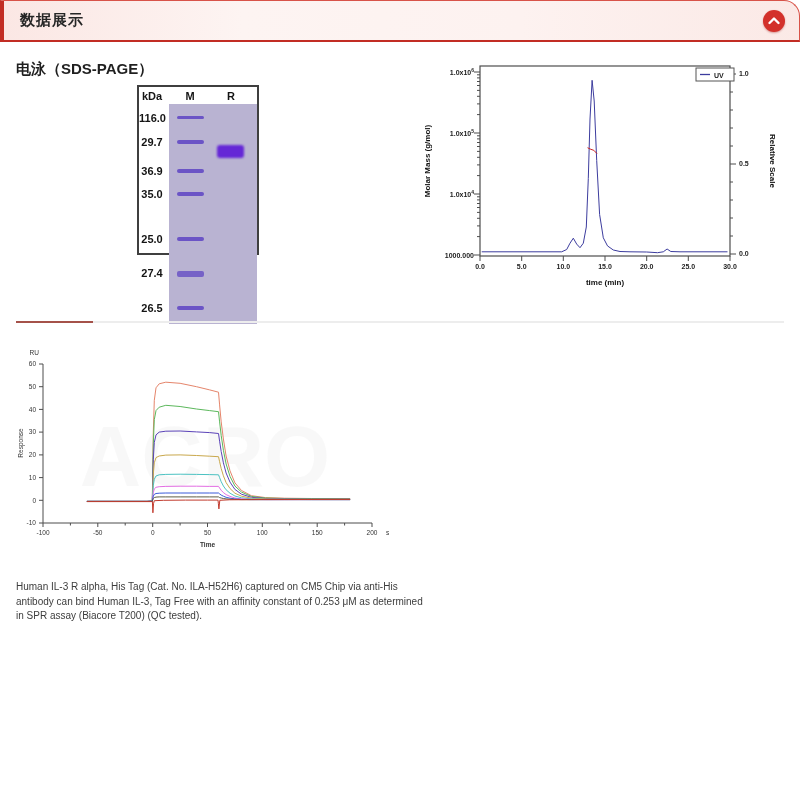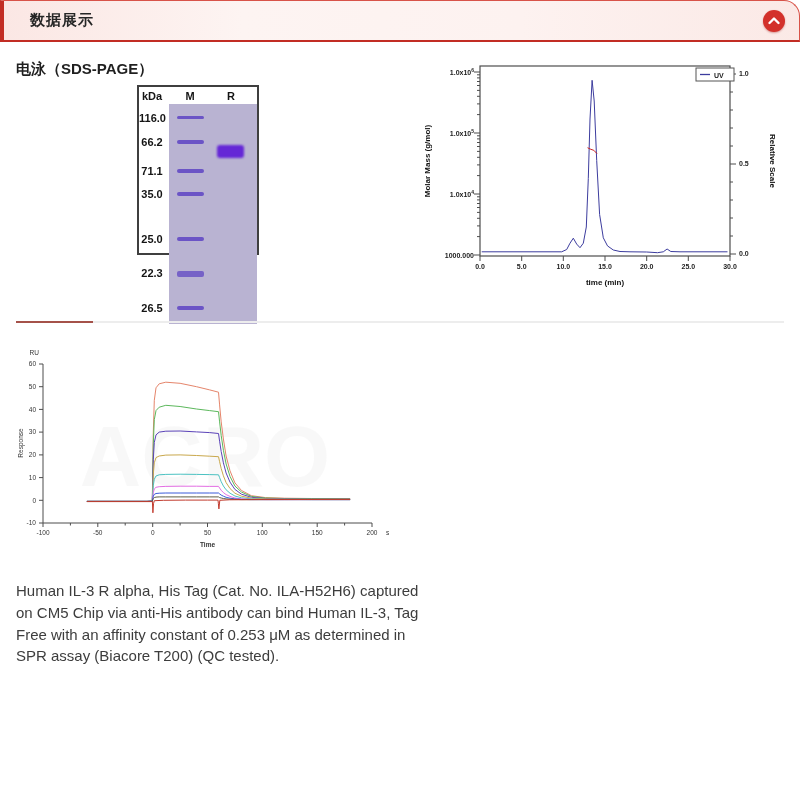--- a/index.html
+++ b/index.html
@@ -2,21 +2,21 @@
 <html><head>
 <meta charset="utf-8">
 <style>
   * { box-sizing: border-box; margin: 0; padding: 0; }
   html,body { width:800px; height:794px; background:#fff; overflow:hidden;
     font-family:"Liberation Sans", sans-serif; color:#222; }
 
   
   .section-header{
     height:42px; display:flex; align-items:center; justify-content:space-between;
-    padding:0 14px 0 26px;
+    padding:0 14px 0 16px;
     background:linear-gradient(90deg,#fbe7e4 0%,#fdf4f2 30%,#fdf2f0 65%,#fbe9e6 100%);
     border:1px solid #d85349;
     border-left:4px solid #c22d24;
     border-bottom:2px solid #c22d24;
     border-radius:0 16px 0 0;
   }
   .section-header h1{ font-size:15px; font-weight:bold; color:#262626; letter-spacing:1px; }
   .collapse-btn{
     width:22px; height:22px; border-radius:50%; border:none; cursor:pointer;
     background:#d3312b; display:flex; align-items:center; justify-content:center;
@@ -33,21 +33,21 @@
   .gel-box span{ position:absolute; font-size:11px; font-weight:600; color:#141414; line-height:12px; }
   .gel-kda{ left:3px; top:3px; }
   .lane-label{ width:20px; text-align:center; top:3px; font-size:12px; }
   .gl{ left:0; width:26px; text-align:center; }
   .gel-area{ position:absolute; left:30px; top:17px; width:88px; height:220px; background:#b9b3d2; }
   .band{ position:absolute; left:8px; width:27px; background:#6b54c6; border-radius:2px; filter:blur(.7px); }
   .sample-band{ position:absolute; left:48px; width:27px; top:41px; height:13px;
     background:#6527d6; border-radius:3px; filter:blur(1px); }
 
   .caption{ font-size:12px; color:#3d3d3d; line-height:1.45; margin-top:9px; width:380px; }
-  .caption.wide{ width:414px; font-size:15px; }
+  .caption.wide{ width:414px; font-size:10px; }
 
   
   svg{ font-family:inherit; display:block; }
   .sec-chart{ margin:-2px 0 0 -6px; }
   .spr-chart{ margin:8px 0 0 -6px; }
   .tick{ stroke:#4d4d4d; stroke-width:1; fill:none; }
   .frame{ stroke:#4d4d4d; stroke-width:1.2; fill:none; }
   .tlab{ font-size:7px; font-weight:600; fill:#222; }
   .tlab2{ font-size:6.5px; fill:#333; }
   .alab{ font-size:8px; font-weight:bold; fill:#111; }
@@ -78,25 +78,25 @@
       <section>
         <h2>电泳（SDS-PAGE）</h2>
 
         <figure class="gel-wrap">
           <div class="gel-box">
             <span class="gel-kda">kDa</span>
             <span class="lane-label" style="left:41px">M</span>
             <span class="lane-label" style="left:82px">R</span>
 
             <span class="gl" style="top:25px">116.0</span>
-            <span class="gl" style="top:49px">66.2</span>
-            <span class="gl" style="top:78px">71.1</span>
+            <span class="gl" style="top:49px">29.7</span>
+            <span class="gl" style="top:78px">36.9</span>
             <span class="gl" style="top:101px">35.0</span>
             <span class="gl" style="top:146px">25.0</span>
-            <span class="gl" style="top:180px">22.3</span>
+            <span class="gl" style="top:180px">27.4</span>
             <span class="gl" style="top:215px">26.5</span>
 
             <div class="gel-area">
               <div class="band" style="top:12px;height:3px"></div>
               <div class="band" style="top:36px;height:3.5px"></div>
               <div class="band" style="top:65px;height:4px"></div>
               <div class="band" style="top:88px;height:3.5px"></div>
               <div class="band" style="top:133px;height:3.5px"></div>
               <div class="band" style="top:167px;height:6px;opacity:.85"></div>
               <div class="band" style="top:202px;height:4px"></div>

